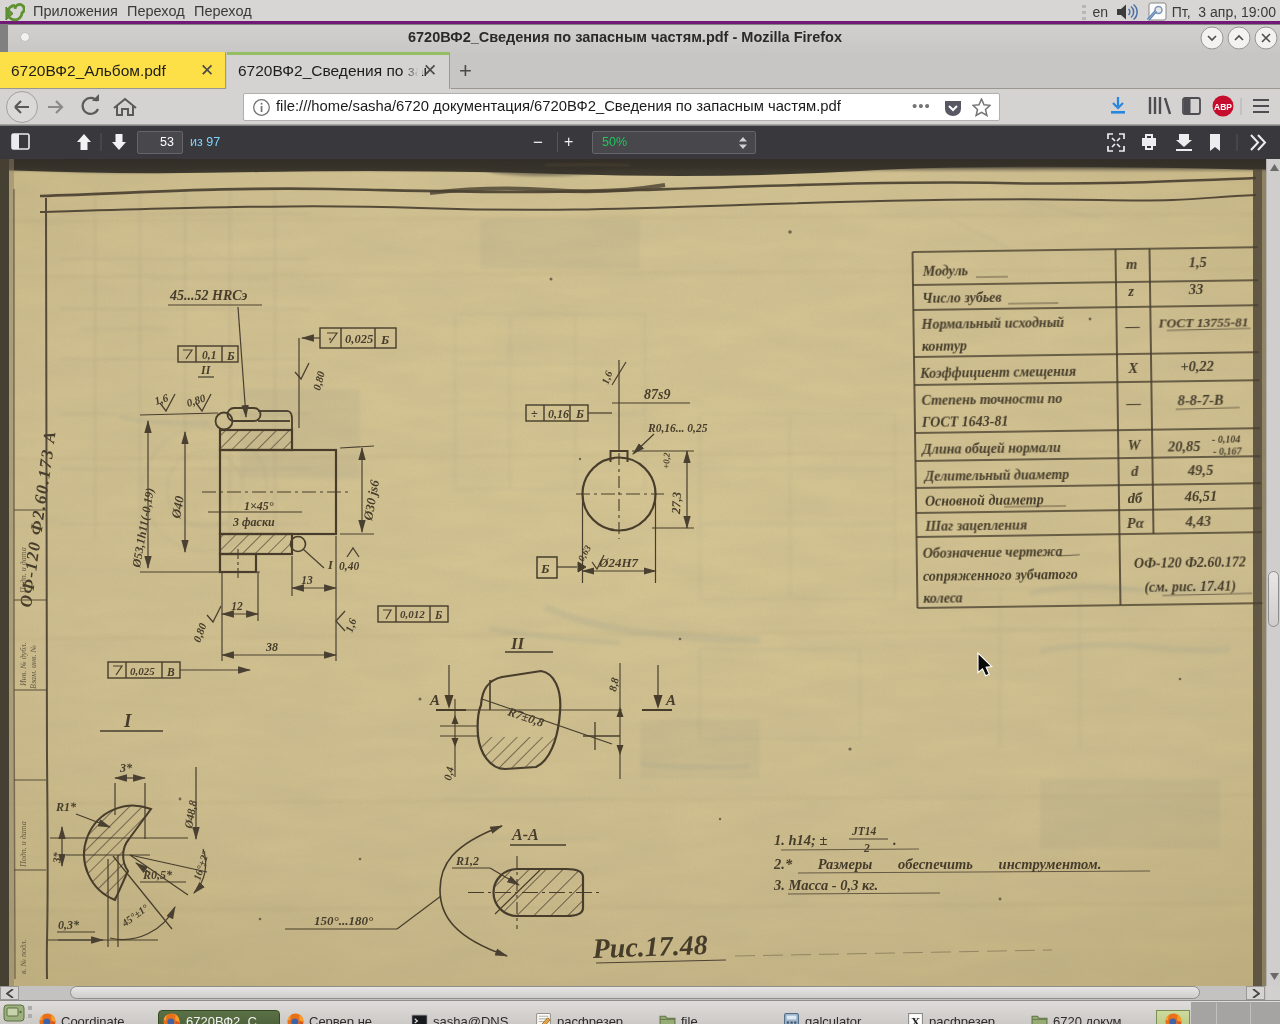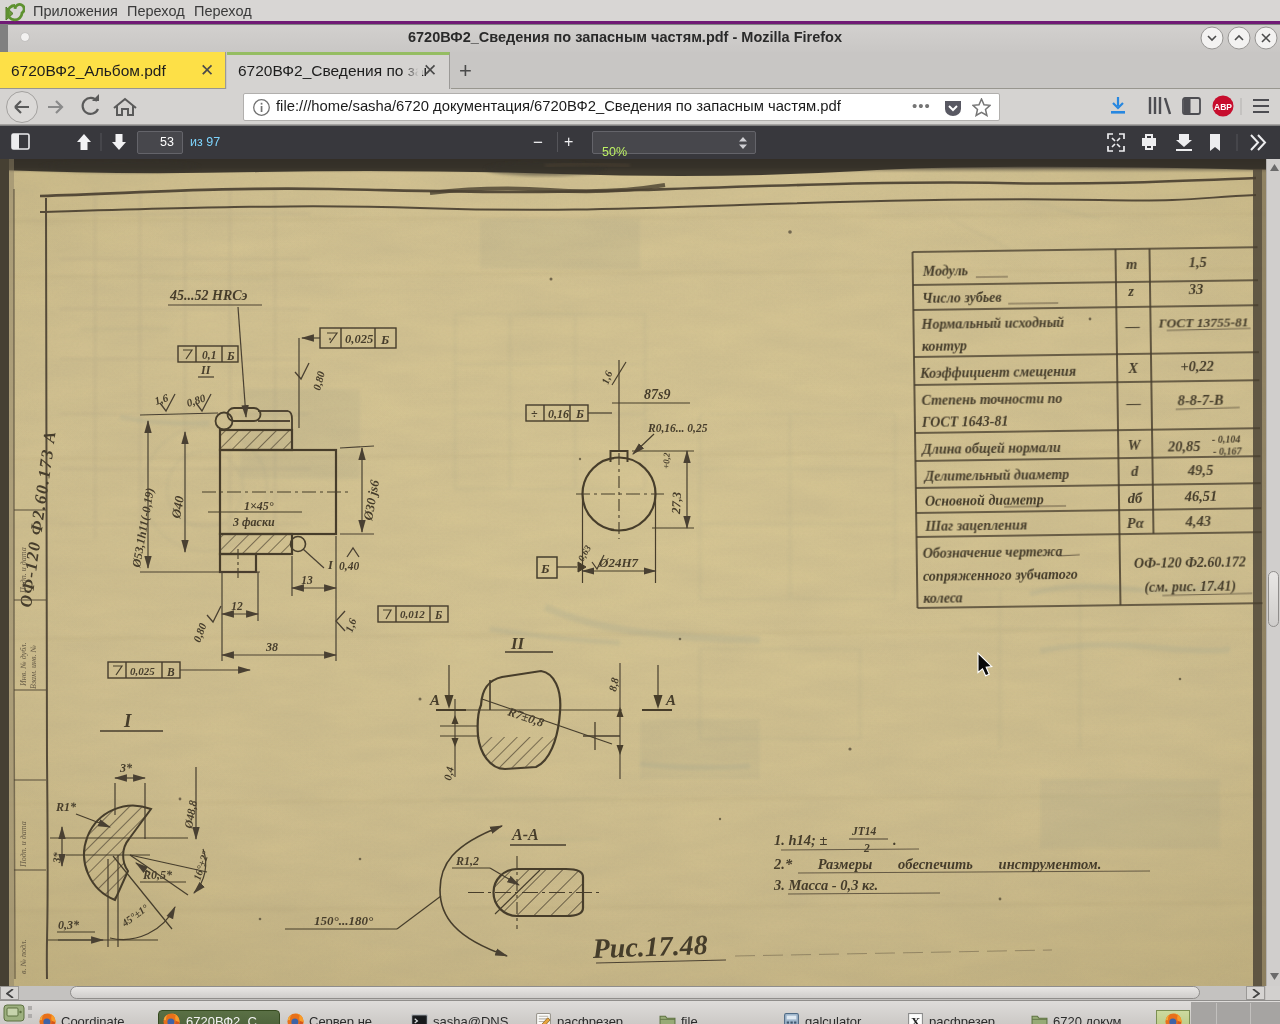--- a/index.html
+++ b/index.html
@@ -51,20 +51,39 @@
 <div id="screen">
 
   <div class="abs" id="menubar">
     <svg class="abs" style="left:5px;top:3px" width="20" height="19" viewBox="0 0 20 19">
       <polygon points="1,4 1,17 8,10.5" fill="#6d9c3e" stroke="#4f7728" stroke-width="1"></polygon>
       <path d="M10,2.5 A7.2,7.2 0 1 0 17,10 A4.6,4.6 0 1 0 10,5.8" fill="none" stroke="#5e9230" stroke-width="2.8"></path>
     </svg>
     <div class="mi" style="left:33px">Приложения</div>
     <div class="mi" style="left:127px">Переход</div>
     <div class="mi" style="left:194px">Переход</div>
+    <div id="tray">
+      <svg class="abs" style="right:193px;top:5px" width="6" height="15">
+          <rect x="1" y="0" width="4" height="3" fill="#b9b7b5"></rect>
+          <rect x="1" y="6" width="4" height="3" fill="#b9b7b5"></rect>
+          <rect x="1" y="12" width="4" height="3" fill="#b9b7b5"></rect>
+        </svg>
+      <div class="abs" style="right:172px;top:4px">en</div>
+      <svg class="abs" style="right:140px;top:3px" width="24" height="18" viewBox="0 0 24 18">
+        <polygon points="1,6 5,6 10,1.5 10,16.5 5,12 1,12" fill="#3c3c3c"></polygon>
+        <path d="M12.5,6 A4,4 0 0 1 12.5,12 M15,3.5 A7,7 0 0 1 15,14.5 M17.5,1.5 A9.6,9.6 0 0 1 17.5,16.5" stroke="#4a6fa5" stroke-width="1.5" fill="none"></path>
+      </svg>
+      <svg class="abs" style="right:113px;top:2px" width="21" height="20" viewBox="0 0 21 20">
+        <rect x="3" y="1" width="17" height="17" rx="2" fill="#fcfcfc" stroke="#8a8886"></rect>
+        <circle cx="12.5" cy="8" r="3.5" fill="#e8e8e8" stroke="#7c95b5" stroke-width="1.5"></circle>
+        <path d="M2,18 L10,9" stroke="#5b83b5" stroke-width="3"></path>
+        <path d="M2,18 L10,9" stroke="#9fb8d6" stroke-width="1"></path>
+      </svg>
+      <div class="abs" style="right:4px;top:4px">Пт,&nbsp; 3 апр, 19:00</div>
+    </div>
   </div>
 
   <div class="abs" id="titlebar">
     <div class="abs" style="left:13px;top:8px;width:8px;height:8px;border-radius:50%;background:#f2f1f0;box-shadow:0 0 1px #888"></div>
     <div id="wtitle">6720ВФ2_Сведения по запасным частям.pdf - Mozilla Firefox</div>
   </div>
   <svg class="abs" style="left:1200px;top:26px" width="80" height="24" viewBox="0 0 80 24">
     <g>
       <circle cx="12" cy="12" r="11" fill="#f3f2f1" stroke="#979593"></circle>
       <path d="M8,10 L12,14 L16,10" stroke="#4c4c4c" stroke-width="1.6" fill="none"></path>
@@ -142,21 +161,21 @@
       <line x1="26" y1="1" x2="26" y2="19" stroke="#55555a"></line>
       <path d="M44,18 L37,10 H40.5 V2 H47.5 V10 H51 Z" fill="#f2f2f4"></path>
     </svg>
     <div class="pbox" style="left:137px;top:5px;width:46px;height:23px"></div>
     <div class="ptxt" style="left:160px;top:9px;color:#ffffff">53</div>
     <div class="ptxt" style="left:190px;top:9px;color:#7dd3fc">из 97</div>
     <div class="ptxt" style="left:533px;top:7px;font-size:17px;color:#f0f0f2">−</div>
     <div class="abs" style="left:557px;top:6px;width:1px;height:20px;background:#55555a"></div>
     <div class="ptxt" style="left:564px;top:7px;font-size:16px;color:#f0f0f2">+</div>
     <div class="pbox" style="left:592px;top:5px;width:164px;height:23px"></div>
-    <div class="ptxt" style="left:602px;top:19px;color:#bef264">50%</div>
+    <div class="ptxt" style="left:602px;top:9px;color:#22c55e">50%</div>
     <svg class="abs" style="left:738px;top:11px" width="10" height="12">
         <path d="M5,0 L9,4.5 H1 Z M5,12 L1,7.5 H9 Z" fill="#cfcfd3"></path>
       </svg>
     <svg class="abs" style="left:1106px;top:6px" width="170" height="21" viewBox="0 0 170 21">
       <g stroke="#ededef" stroke-width="1.7" fill="none">
         <path d="M2,7 V2 H7 M13,2 H18 V7 M18,14 V19 H13 M7,19 H2 V14"></path>
         <path d="M6,6 L9,9 M14,6 L11,9 M6,15 L9,12 M14,15 L11,12"></path>
       </g>
       <g fill="#ededef">
         <path d="M36,6 h3 V2 h8 v4 h3 v8 h-3 v4 h-8 v-4 h-3 Z M41,4 v2 h4 V4 Z M41,16 h4 v-2 h-4 Z"></path>

